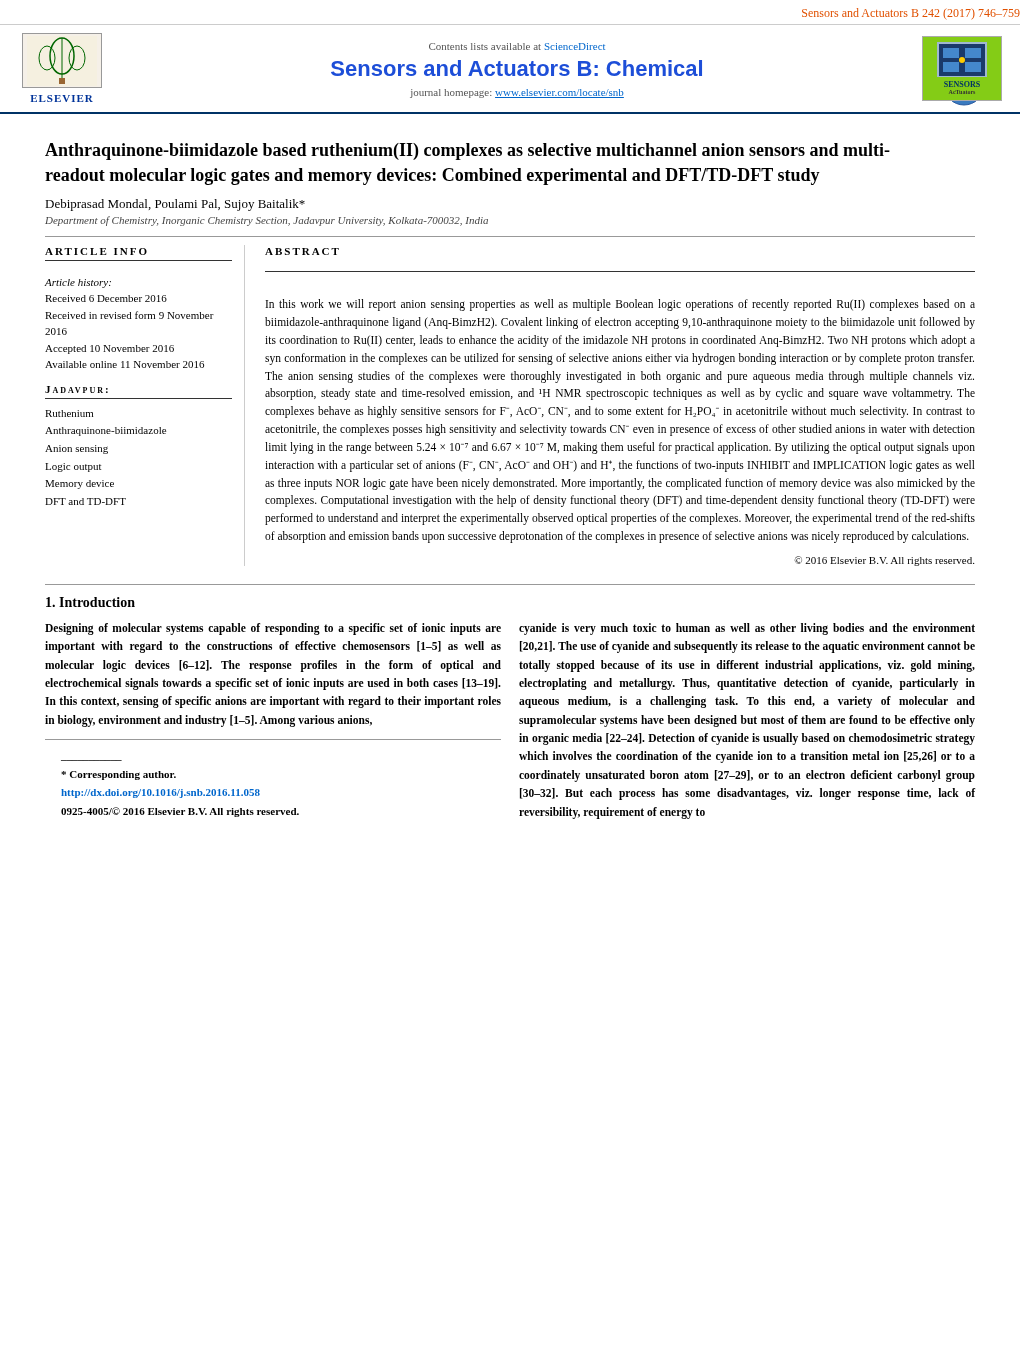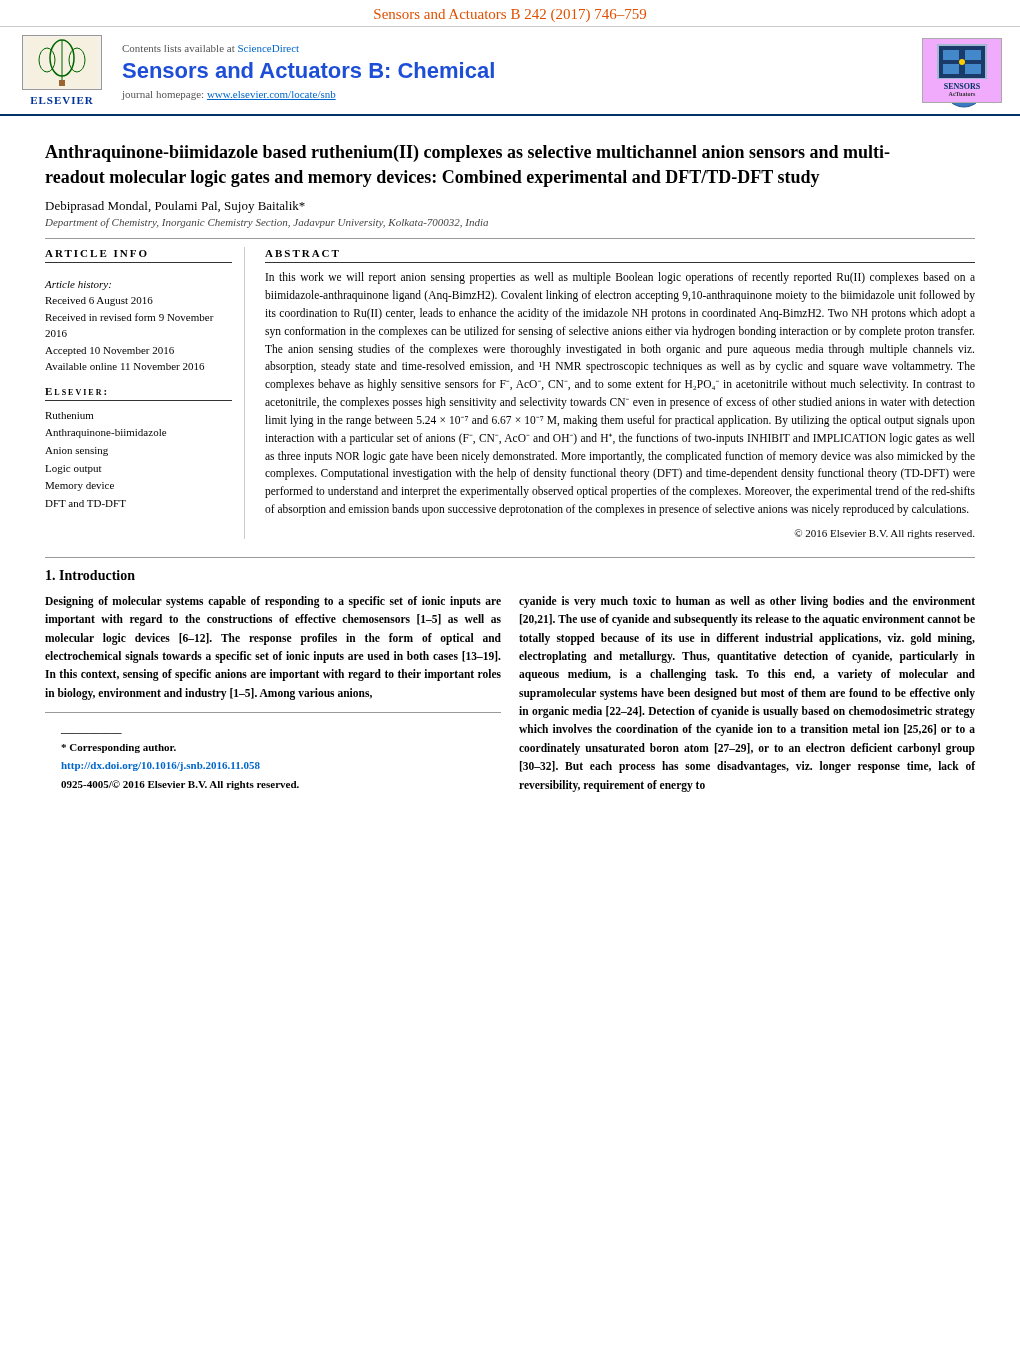--- a/index.html
+++ b/index.html
@@ -12,22 +12,22 @@
       font-size: 13px;
     }
     .page {
       width: 1020px;
       min-height: 1351px;
       background: #fff;
       padding: 0;
     }
     
     .top-bar {
-      text-align: center;
-      font-size: 15px;
+      text-align: right;
+      font-size: 12px;
       color: #e05000;
       padding: 6px 0 3px 0;
       border-bottom: 1px solid #ccc;
     }
     
     .journal-header {
       display: flex;
       align-items: center;
       justify-content: space-between;
       padding: 8px 18px 8px 12px;
@@ -57,21 +57,21 @@
       width: 70px;
       height: 50px;
     }
     .elsevier-label {
       font-size: 11px;
       font-weight: bold;
       color: #003399;
       letter-spacing: 1px;
     }
     .journal-center {
-      text-align: left;
+      text-align: center;
       flex: 1;
       padding: 0 10px;
     }
     .contents-link {
       font-size: 11px;
       color: #555;
       margin-bottom: 4px;
     }
     .contents-link a, .sciencedirect-link {
       color: #0066cc;
@@ -88,21 +88,21 @@
       font-size: 11px;
       color: #555;
     }
     .journal-homepage a {
       color: #0066cc;
       text-decoration: underline;
     }
     .sensors-logo {
       width: 80px;
       height: 65px;
-      background: #f0abfc;
+      background: #84cc16;
       border: 1px solid #aaa;
       display: flex;
       flex-direction: column;
       align-items: center;
       justify-content: center;
       font-size: 7px;
       font-weight: bold;
       color: #003366;
       padding: 3px;
     }
@@ -210,22 +210,22 @@
 
     
     .abstract-section {
       flex: 1;
     }
     .abstract-section h3 {
       font-size: 11px;
       font-variant: small-caps;
       letter-spacing: 2px;
       border-bottom: 1px solid #333;
-      padding-bottom: 3px;
-      margin-bottom: 6px;
+      padding-bottom: 14px;
+      margin-bottom: 24px;
     }
     .abstract-text {
       font-size: 11.5px;
       line-height: 1.55;
       text-align: justify;
       color: #000;
     }
     .copyright {
       text-align: right;
       font-size: 11px;
@@ -341,27 +341,27 @@
 
     <div class="affiliation">Department of Chemistry, Inorganic Chemistry Section, Jadavpur University, Kolkata-700032, India</div>
 
     <hr class="divider">
 
     <div class="article-info-abstract">
 
       <div class="article-info">
         <h3>ARTICLE INFO</h3>
         <div class="section-label">Article history:</div>
-        <div class="date-line">Received 6 August 2016</div>
+        <div class="date-line">Received 6 December 2016</div>
         <div class="date-line">Received in revised form 9 November 2016</div>
         <div class="date-line">Accepted 10 November 2016</div>
         <div class="date-line">Available online 11 November 2016</div>
 
         <div class="keywords-section">
-          <h3>Elsevier:</h3>
+          <h3>Jadavpur:</h3>
           <div class="kw">Ruthenium</div>
           <div class="kw">Anthraquinone-biimidazole</div>
           <div class="kw">Anion sensing</div>
           <div class="kw">Logic output</div>
           <div class="kw">Memory device</div>
           <div class="kw">DFT and TD-DFT</div>
         </div>
       </div>
 
       <div class="abstract-section">

